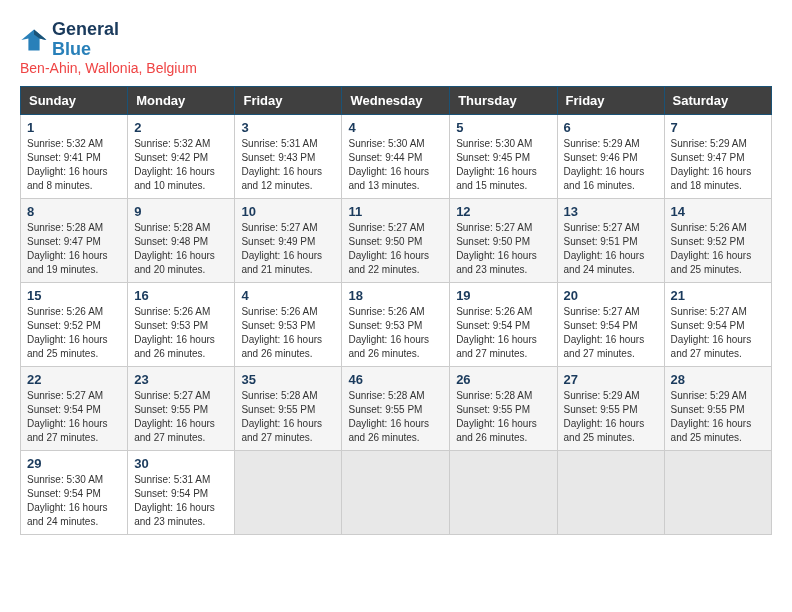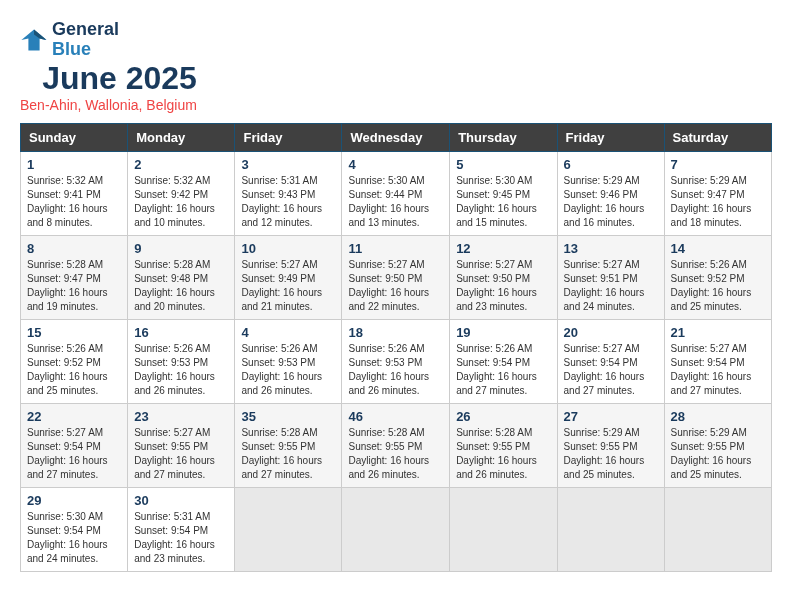--- a/index.html
+++ b/index.html
@@ -100,21 +100,20 @@
     <svg class="logo-bird" viewBox="0 0 40 40">
       <polygon points="20,5 38,20 28,18 28,35 12,35 12,18 2,20" fill="#2980b9"></polygon>
       <polygon points="20,5 38,20 28,18 20,12" fill="#1a5276"></polygon>
     </svg>
     <div class="logo-text">
       <div>General</div>
       <div><span>Blue</span></div>
     </div>
   </div>
   <div class="title-area">
-    <div class="month-title">June 2025</div>
     <div class="location-title">Ben-Ahin, Wallonia, Belgium</div>
   </div>
 </div>
 
 <table class="calendar">
   <thead>
     <tr>
     <th>Sunday</th>
         <th>Monday</th>
         <th>Friday</th>

